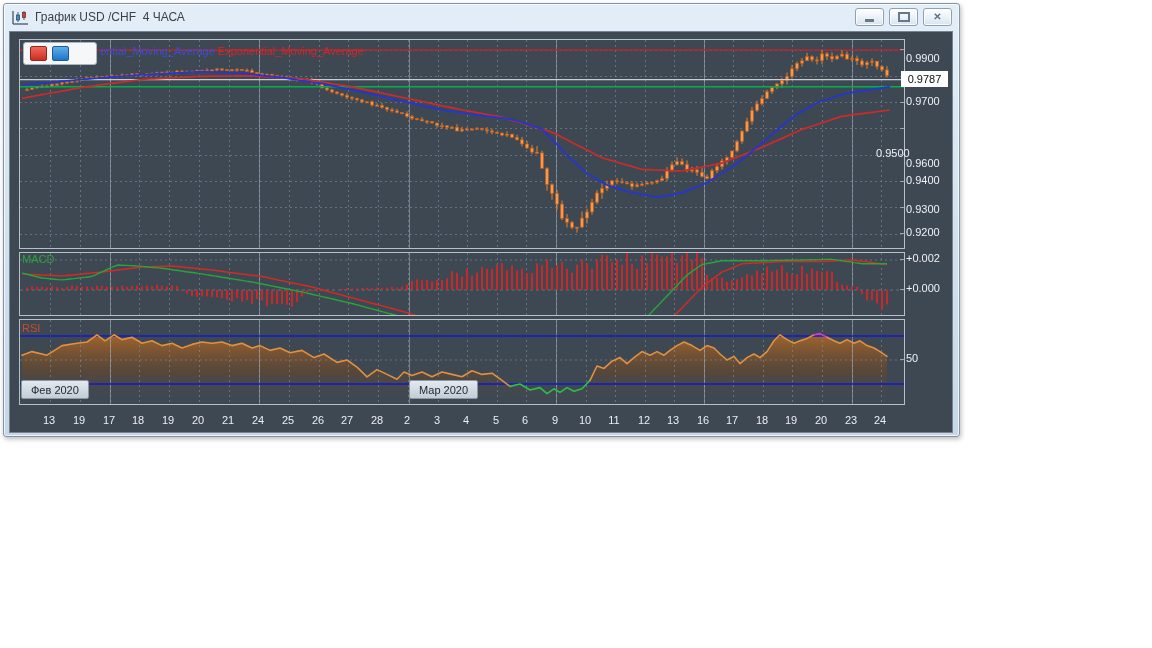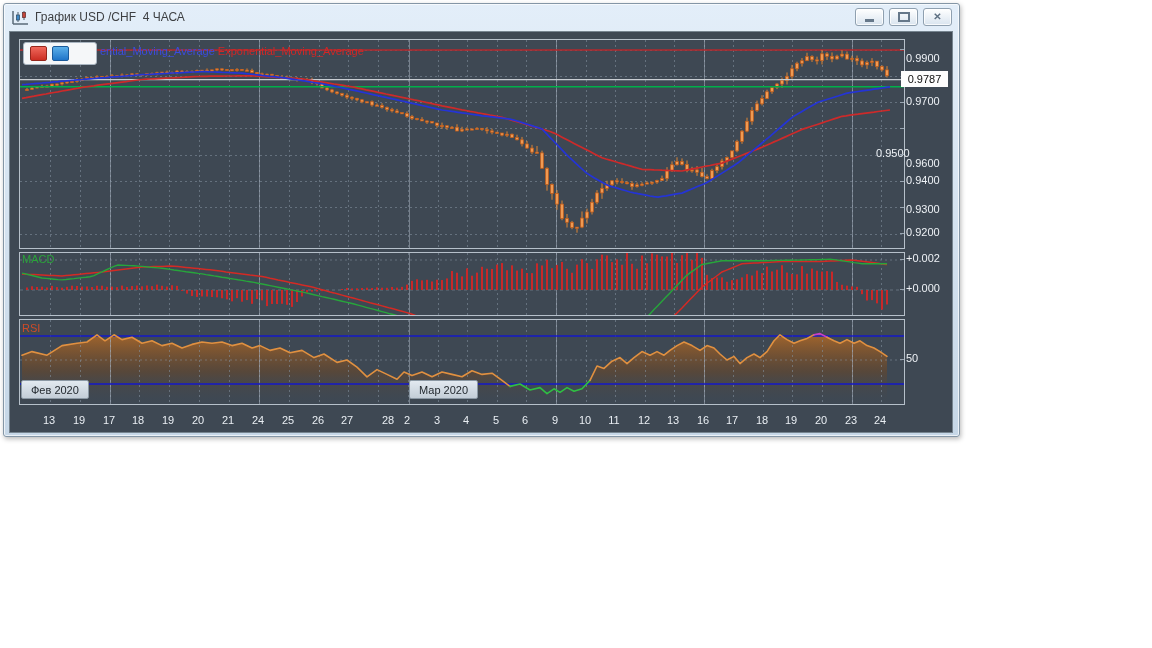--- a/index.html
+++ b/index.html
@@ -800,21 +800,21 @@
       <span class="xlabel" style="left: 75px;">19</span>
       <span class="xlabel" style="left: 105px;">17</span>
       <span class="xlabel" style="left: 134px;">18</span>
       <span class="xlabel" style="left: 164px;">19</span>
       <span class="xlabel" style="left: 194px;">20</span>
       <span class="xlabel" style="left: 224px;">21</span>
       <span class="xlabel" style="left: 254px;">24</span>
       <span class="xlabel" style="left: 284px;">25</span>
       <span class="xlabel" style="left: 314px;">26</span>
       <span class="xlabel" style="left: 343px;">27</span>
-      <span class="xlabel" style="left: 373px; margin-left: 11px;">28</span>
+      <span class="xlabel" style="left: 373px;">28</span>
       <span class="xlabel" style="left: 403px;">2</span>
       <span class="xlabel" style="left: 433px;">3</span>
       <span class="xlabel" style="left: 462px;">4</span>
       <span class="xlabel" style="left: 492px;">5</span>
       <span class="xlabel" style="left: 521px;">6</span>
       <span class="xlabel" style="left: 551px;">9</span>
       <span class="xlabel" style="left: 581px;">10</span>
       <span class="xlabel" style="left: 610px;">11</span>
       <span class="xlabel" style="left: 640px;">12</span>
       <span class="xlabel" style="left: 669px;">13</span>

